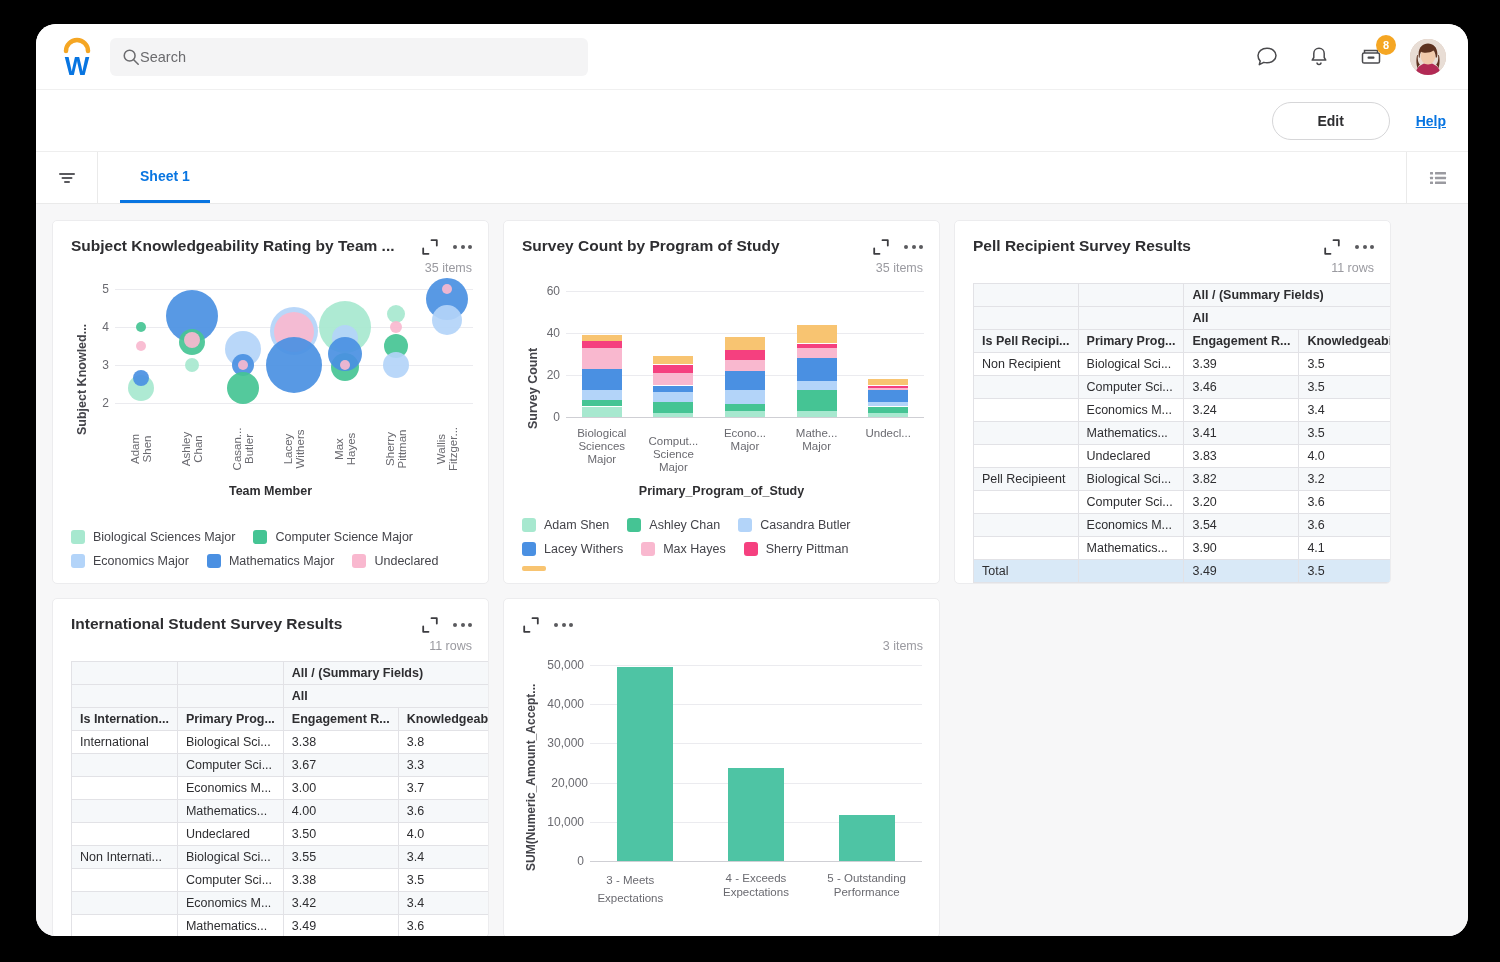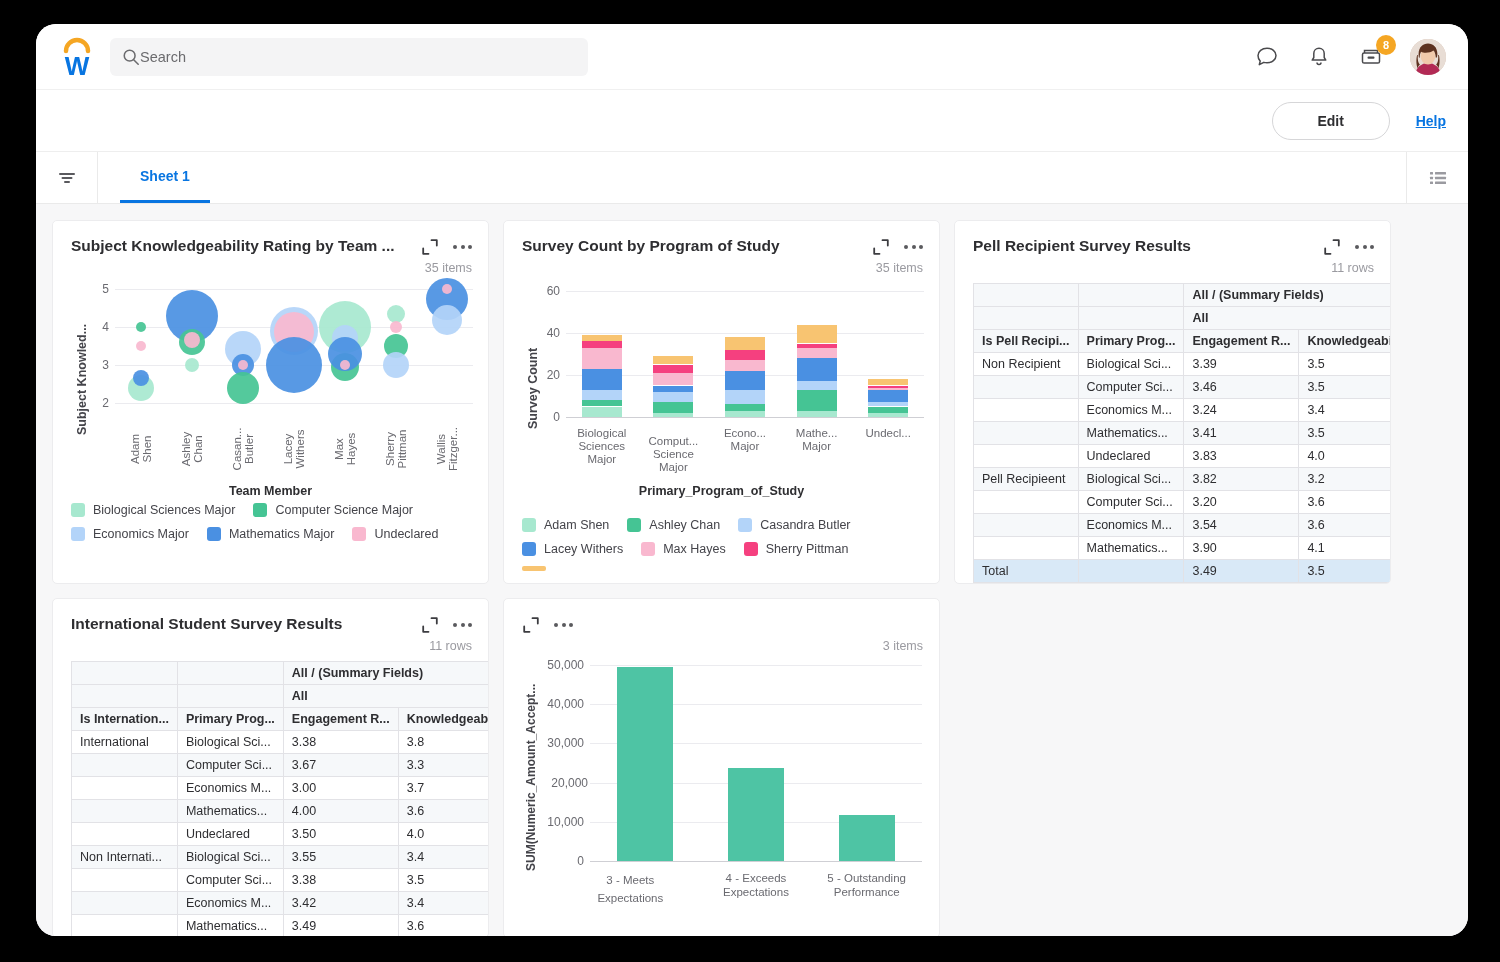--- a/index.html
+++ b/index.html
@@ -357,21 +357,21 @@
             <div class="xtick rot" style="left: 108.714px; top: 160px; width: 60px; line-height: 12px;"><span>Ashley</span><br><span>Chan</span></div>
             <div class="xtick rot" style="left: 159.857px; top: 160px; width: 60px; line-height: 12px;"><span>Casan...</span><br><span>Butler</span></div>
             <div class="xtick rot" style="left: 211px; top: 160px; width: 60px; line-height: 12px;"><span>Lacey</span><br><span>Withers</span></div>
             <div class="xtick rot" style="left: 262.143px; top: 160px; width: 60px; line-height: 12px;"><span>Max</span><br><span>Hayes</span></div>
             <div class="xtick rot" style="left: 313.286px; top: 160px; width: 60px; line-height: 12px;"><span>Sherry</span><br><span>Pittman</span></div>
             <div class="xtick rot" style="left: 364.429px; top: 160px; width: 60px; line-height: 12px;"><span>Wallis</span><br><span>Fitzger...</span></div>
           </div>
       </div>
       <div class="axis-label-x" style="top:263px;">Team Member</div>
 
-      <div class="legend" id="bc-legend" style="top:282px;text-align:center;">
+      <div class="legend" id="bc-legend" style="top:309px;text-align:center;">
           <div class="lg-item">
             <span class="lg-sw" style="background: rgb(167, 232, 207);"></span>
             <span class="lg-tx">Biological Sciences Major</span>
           </div>
           <div class="lg-item">
             <span class="lg-sw" style="background: rgb(69, 196, 148);"></span>
             <span class="lg-tx">Computer Science Major</span>
           </div>
           <div class="lg-item">
             <span class="lg-sw" style="background: rgb(179, 212, 249);"></span>

